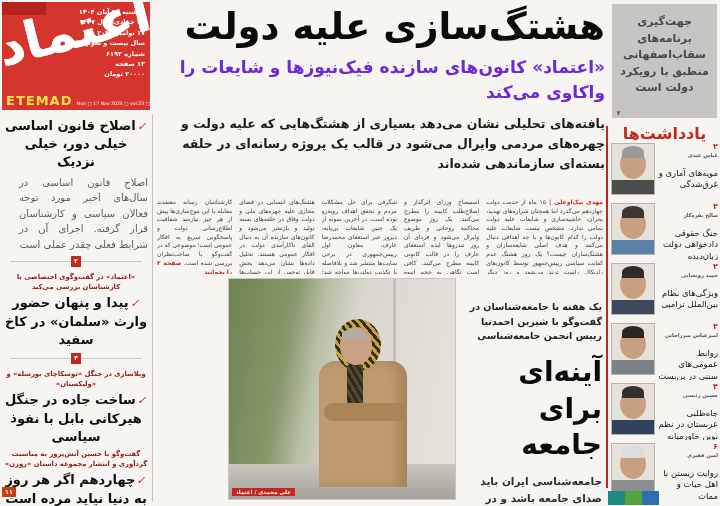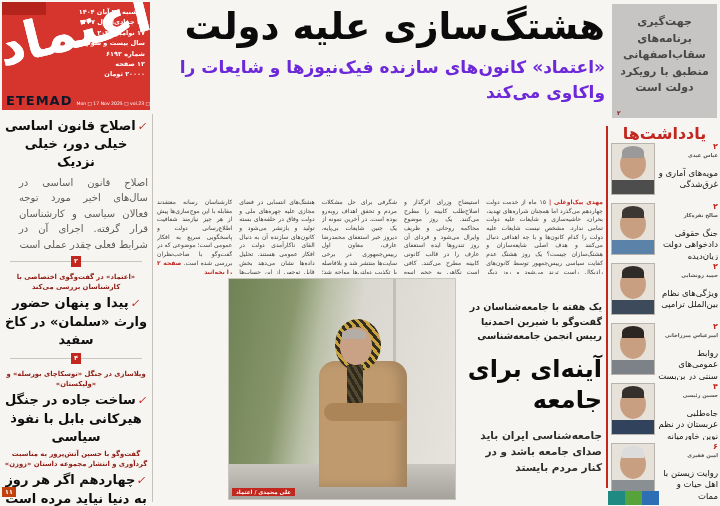--- a/index.html
+++ b/index.html
@@ -6,21 +6,21 @@
   *{box-sizing:border-box;}
   #page{position:relative;width:720px;height:506px;background:#f7f5f1;overflow:hidden;
         font-family:"DejaVu Sans","Liberation Sans",sans-serif;color:#111;}
   
   #masthead{position:absolute;left:2px;top:2px;width:148px;height:108px;background:#d6352e;overflow:hidden;}
   #masthead .corner{position:absolute;left:0;top:0;width:44px;height:13px;background:#b5231d;}
   #m-logo{position:absolute;left:-6px;top:2px;font-size:52px;font-weight:900;color:#fff;
           transform:rotate(-14deg);line-height:1;letter-spacing:-2px;text-shadow:0 0 0 #fff;}
   #m-dates{position:absolute;right:5px;top:5px;text-align:right;font-size:6.5px;line-height:1.6;color:#fff;font-weight:700;}
   #m-strip{position:absolute;left:4px;right:4px;bottom:3px;display:flex;align-items:flex-end;gap:4px;direction:ltr;}
-  #m-latin{font-size:13px;font-weight:900;color:#0f172a;letter-spacing:1px;line-height:1;}
+  #m-latin{font-size:13px;font-weight:900;color:#fde047;letter-spacing:1px;line-height:1;}
   #m-eng{font-size:4.6px;color:#fff;white-space:nowrap;line-height:1;}
   
   .vline{position:absolute;width:1px;background:#c6c2bb;}
   #redline{position:absolute;left:606px;top:126px;width:2px;height:362px;background:#c2271f;}
   
   #left-col{position:absolute;left:2px;top:114px;width:148px;}
   .l-item{padding:3px 2px 0 2px;}
   .l-kicker{font-size:6.8px;font-weight:700;color:#8e1a12;text-align:center;line-height:1.5;margin-bottom:2px;}
   .l-headline{font-size:13px;font-weight:800;color:#0e0e0e;text-align:center;line-height:1.4;}
   .tick{color:#c2271f;font-size:11px;font-weight:900;display:inline-block;transform:skewX(-12deg);margin-left:2px;}
@@ -54,21 +54,21 @@
             background:repeating-linear-gradient(50deg,#c8a33e 0 3px,#332d1f 3px 6px);}
   .fg-head{position:absolute;left:49%;bottom:134px;width:32px;height:38px;background:#c9a184;border-radius:48%;}
   .fg-hair{position:absolute;left:50%;bottom:160px;width:24px;height:10px;background:#b3ada5;border-radius:50% 50% 0 0;}
   .fg-tail{position:absolute;left:52%;bottom:88px;width:16px;height:46px;
            background:repeating-linear-gradient(60deg,#2f2a1e 0 3px,#54492e 3px 6px);border-radius:0 0 6px 6px;}
   #photo-caption{position:absolute;left:3px;bottom:3px;background:#c2271f;color:#fff;font-size:5.5px;
                  padding:1px 4px;font-weight:700;}
   
   #interview{position:absolute;left:462px;top:300px;width:140px;text-align:right;}
   #iv-kicker{font-size:9.5px;font-weight:700;color:#222;line-height:1.55;}
-  #iv-title{font-size:24px;font-weight:900;color:#0b0b0b;line-height:1.3;margin-top:10px;}
+  #iv-title{font-size:28px;font-weight:900;color:#0b0b0b;line-height:1.3;margin-top:10px;}
   #iv-deck{font-size:10.5px;font-weight:700;color:#2e2e2e;line-height:1.55;margin-top:10px;}
   
   #gov-box{position:absolute;left:612px;top:4px;width:105px;height:114px;background:#c6c5c3;padding:7px 5px 4px 5px;text-align:center;}
   #gov-kicker{font-size:6.8px;font-weight:700;color:#1b1b1b;line-height:1.65;}
   #gov-title{font-size:11px;font-weight:800;color:#474747;line-height:1.5;margin-top:3px;}
   #gov-page{position:absolute;left:5px;bottom:2px;font-size:6px;color:#7a1512;font-weight:700;}
   #notes-title{position:absolute;left:612px;top:124px;width:105px;text-align:center;font-size:16px;
                font-weight:900;color:#c2271f;}
   #notes{position:absolute;left:611px;top:143px;width:107px;}
   .note{display:flex;flex-direction:row;gap:3px;height:57px;margin-bottom:3px;}
@@ -163,20 +163,21 @@
     <div class="l-item">
       <div class="l-kicker">گزارش «اعتماد» از دو پرونده مفقودی مرموز در آبادان</div>
 
     </div>
   </div>
   <div id="corner-pagebox">۱۱</div>
 
   <div id="center-head">
     <div id="main-headline">هشتگ‌سازی علیه دولت</div>
     <div id="main-subhead">«اعتماد» کانون‌های سازنده فیک‌نیوزها و شایعات را واکاوی می‌کند</div>
+    <div id="main-lead">یافته‌های تحلیلی نشان می‌دهد بسیاری از هشتگ‌هایی که علیه دولت و چهره‌های مردمی وایرال می‌شود در قالب یک پروژه رسانه‌ای در حلقه بسته‌ای سازماندهی شده‌اند</div>
   </div>
 
   <div id="body-cols">
     <div class="bcol first">
       <span class="byline">مهدی بیک‌اوغلی |</span>
       <span>۱۵ ماه از خدمت دولت چهاردهم می‌گذرد اما همچنان شراره‌های تهدید، بحران، حاشیه‌سازی و شایعات علیه دولت تمامی ندارد. مشخص نیست شایعات علیه دولت را کدام کانون‌ها و با چه اهدافی دنبال می‌کنند و هدف اصلی شایعه‌سازان و هشتگ‌سازان چیست؟ یک روز هشتگ عدم کفایت سیاسی رییس‌جمهور توسط کانون‌های رادیکال راست ترند می‌شود و روز دیگر هشتگ‌های دیگر.</span>
     </div>
     <div class="bcol">استیضاح وزرای اثرگذار و اصلاح‌طلب کابینه را مطرح می‌کنند. یک روز موضوع محاکمه روحانی و ظریف وایرال می‌شود و فردای آن روز تندروها ایده استعفای عارف را در قالب کانونی کابینه مطرح می‌کنند. کافی است نگاهی به حجم انبوه بحران‌ها، هشتگ‌ها و شایعات علیه دولت بیندازیم.</div>
     <div class="bcol">شگرفی برای حل مشکلات مردم و تحقق اهداف روبه‌رو بوده است. در آخرین نمونه از یک چنین شایعات بی‌پایه، دیروز خبر استعفای محمدرضا عارف، معاون اول رییس‌جمهوری در برخی سایت‌ها منتشر شد و بلافاصله با تکذیب دولتی‌ها مواجه شد؛ بدون اینکه کسی توضیح دهد این شایعه بر کدام منبع خبری تنظیم شده بود.</div>
     <div class="bcol">هشتگ‌های انتسابی در فضای مجازی علیه چهره‌های ملی و دولت وفاق در حلقه‌های بسته تولید و بازنشر می‌شود و کانون‌های سازنده آن به دنبال القای ناکارآمدی دولت در افکار عمومی هستند. تحلیل داده‌ها نشان می‌دهد بخش قابل توجهی از این حساب‌ها هویت واقعی ندارند.</div>

